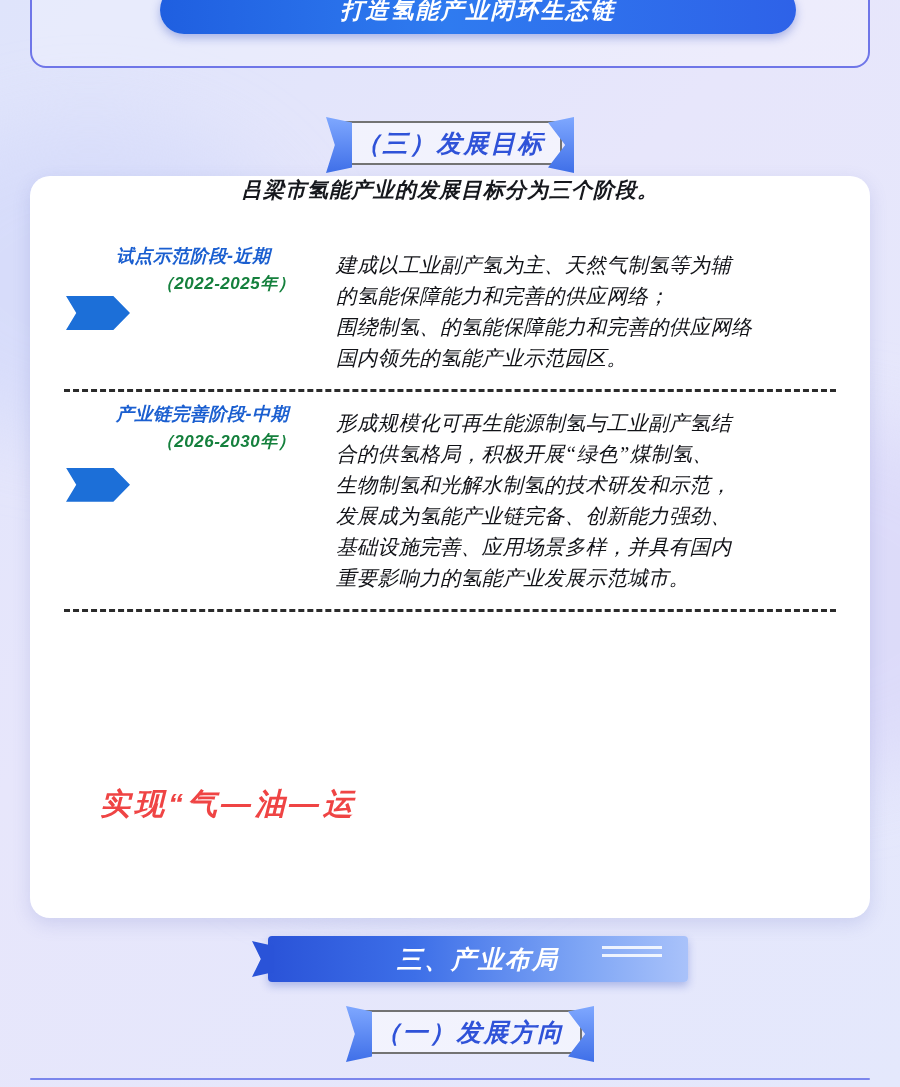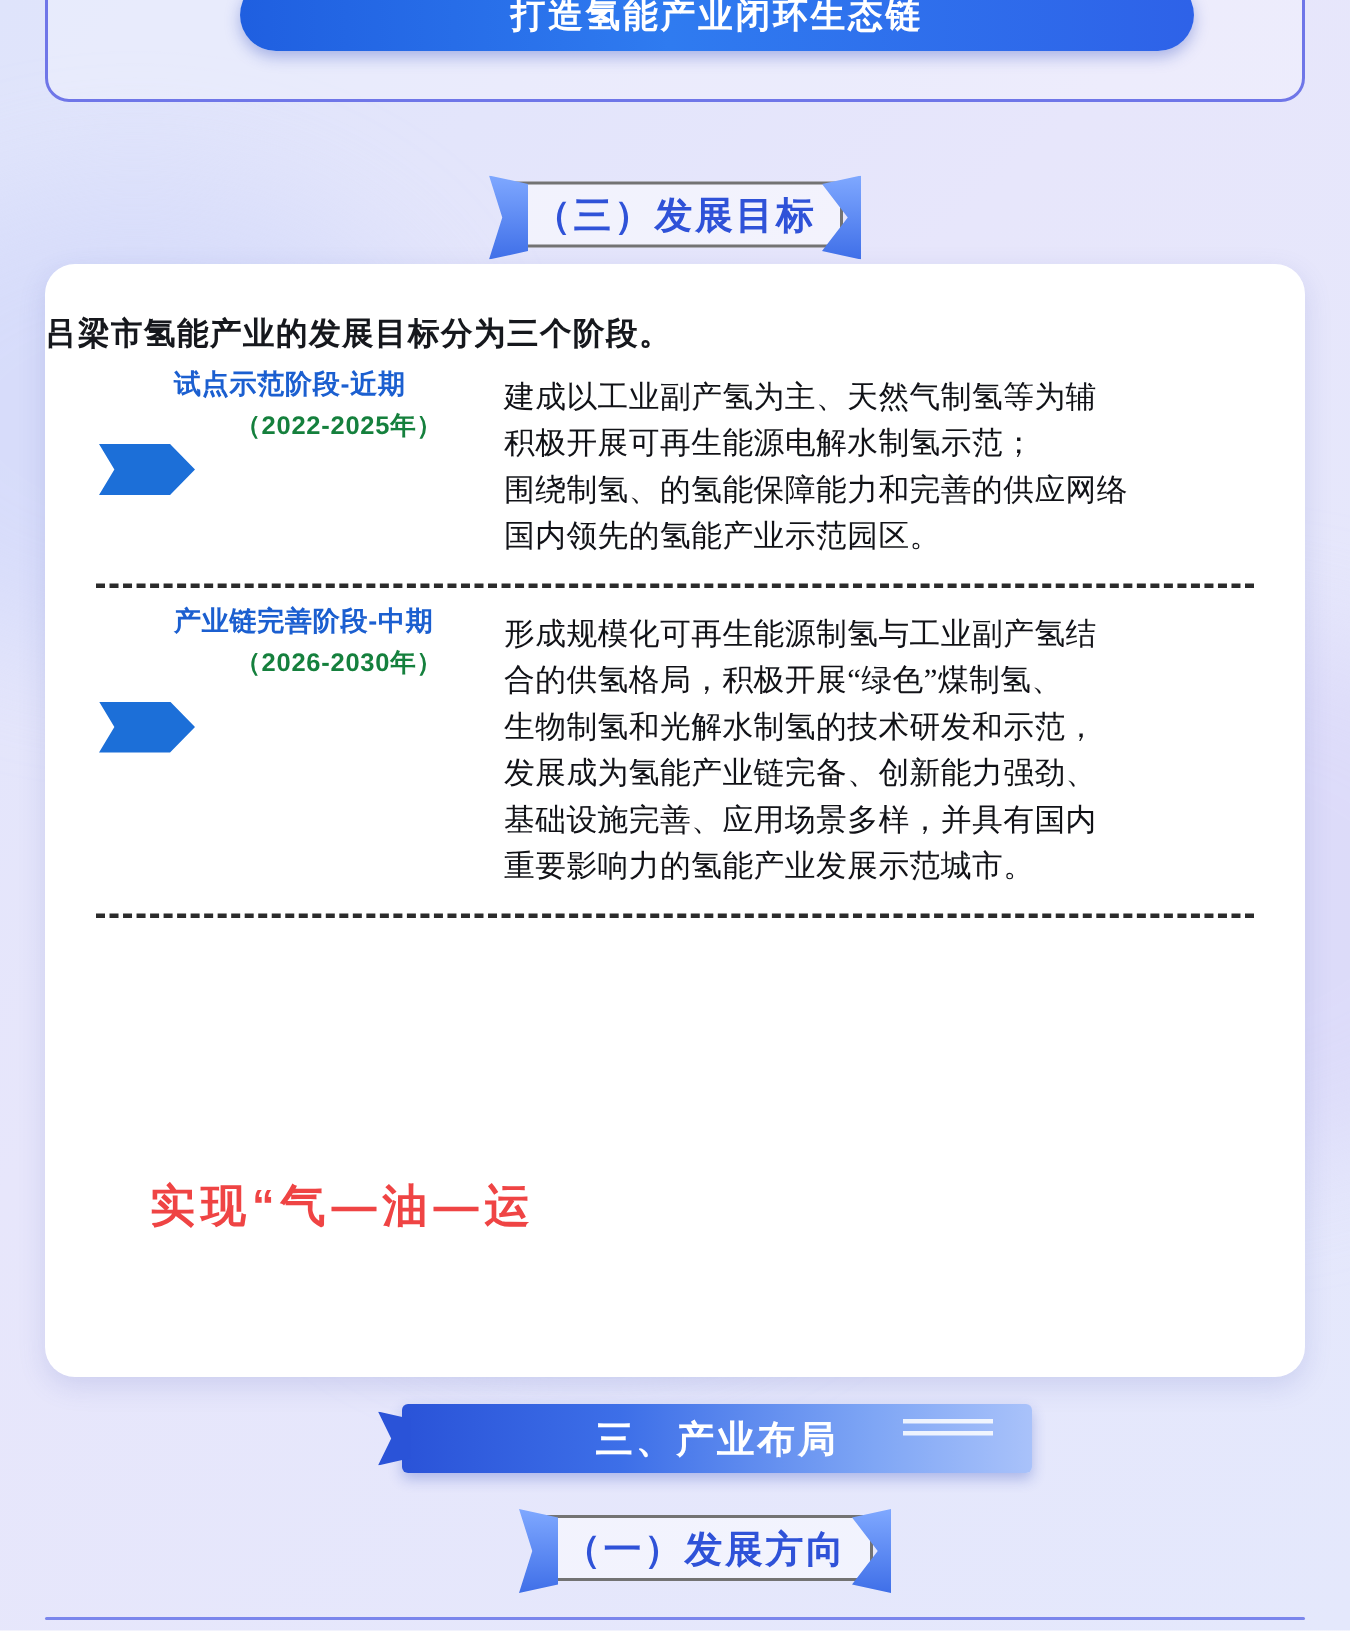--- a/index.html
+++ b/index.html
@@ -23,20 +23,21 @@
     pointer-events: none;
   }
   .blob-a { width: 420px; height: 320px; left: -120px; top: 120px; background: #cfd6fa; }
   .blob-b { width: 460px; height: 360px; right: -140px; top: 420px; background: #d6d2f8; }
   .blob-c { width: 380px; height: 280px; left: 200px; bottom: -120px; background: #d2dcfb; }
 
   .page {
     position: relative;
     width: 900px;
     height: 768px;
+    font-style: italic;
   }
 
   
   .top-frame {
     position: absolute;
     left: 30px;
     top: -22px;
     width: 840px;
     height: 90px;
     border: 2px solid #6f76e8;
@@ -138,25 +139,24 @@
     left: 30px;
     top: 176px;
     width: 840px;
     height: 742px;
     background: #ffffff;
     border-radius: 20px;
     box-shadow: 0 6px 18px rgba(90,100,190,.18);
     box-sizing: border-box;
   }
   .card-title {
-    text-align: left;
+    text-align: center;
     font-size: 21px;
     font-weight: bold;
     color: #16181d;
-    padding-top: 32px;
     letter-spacing: 1px;
   }
   .watermark {
     position: absolute;
     left: 70px;
     top: 608px;
     font-size: 30px;
     color: #ef4444;
     font-weight: bold;
     letter-spacing: 4px;
@@ -272,21 +272,21 @@
       <div class="phase p1">
         <div class="phase-label">
           <span class="arrow-tag"></span>
           <div class="label-text">
             <div class="label-main">试点示范阶段-近期</div>
             <div class="label-sub">（2022-2025年）</div>
           </div>
         </div>
         <div class="phase-body">
           <p>建成以工业副产氢为主、天然气制氢等为辅</p>
-          <p>积极开展可再生能源电解水制氢示范；</p>
+          <p>的氢能保障能力和完善的供应网络；</p>
           <p>围绕制氢、的氢能保障能力和完善的供应网络</p>
           <p>国内领先的氢能产业示范园区。</p>
         </div>
       </div>
 
       <div class="divider"></div>
 
       <div class="phase p2">
         <div class="phase-label">
           <span class="arrow-tag"></span>

